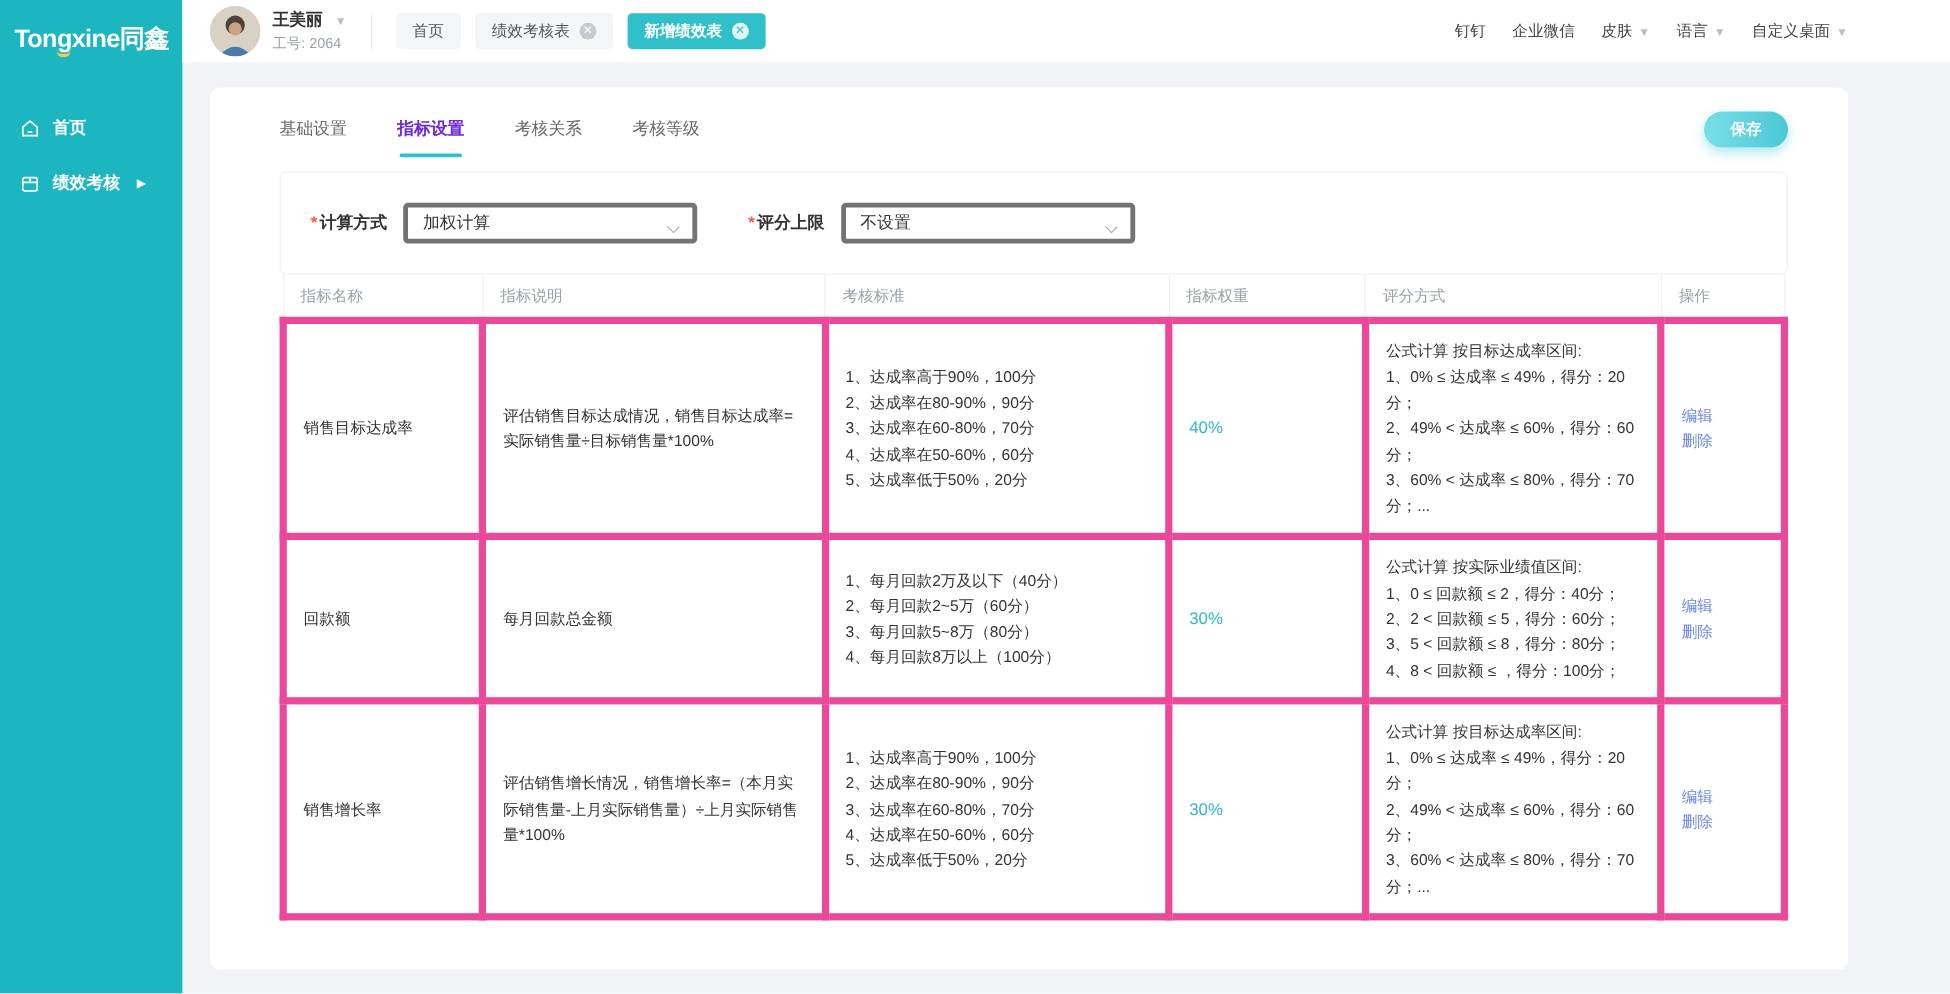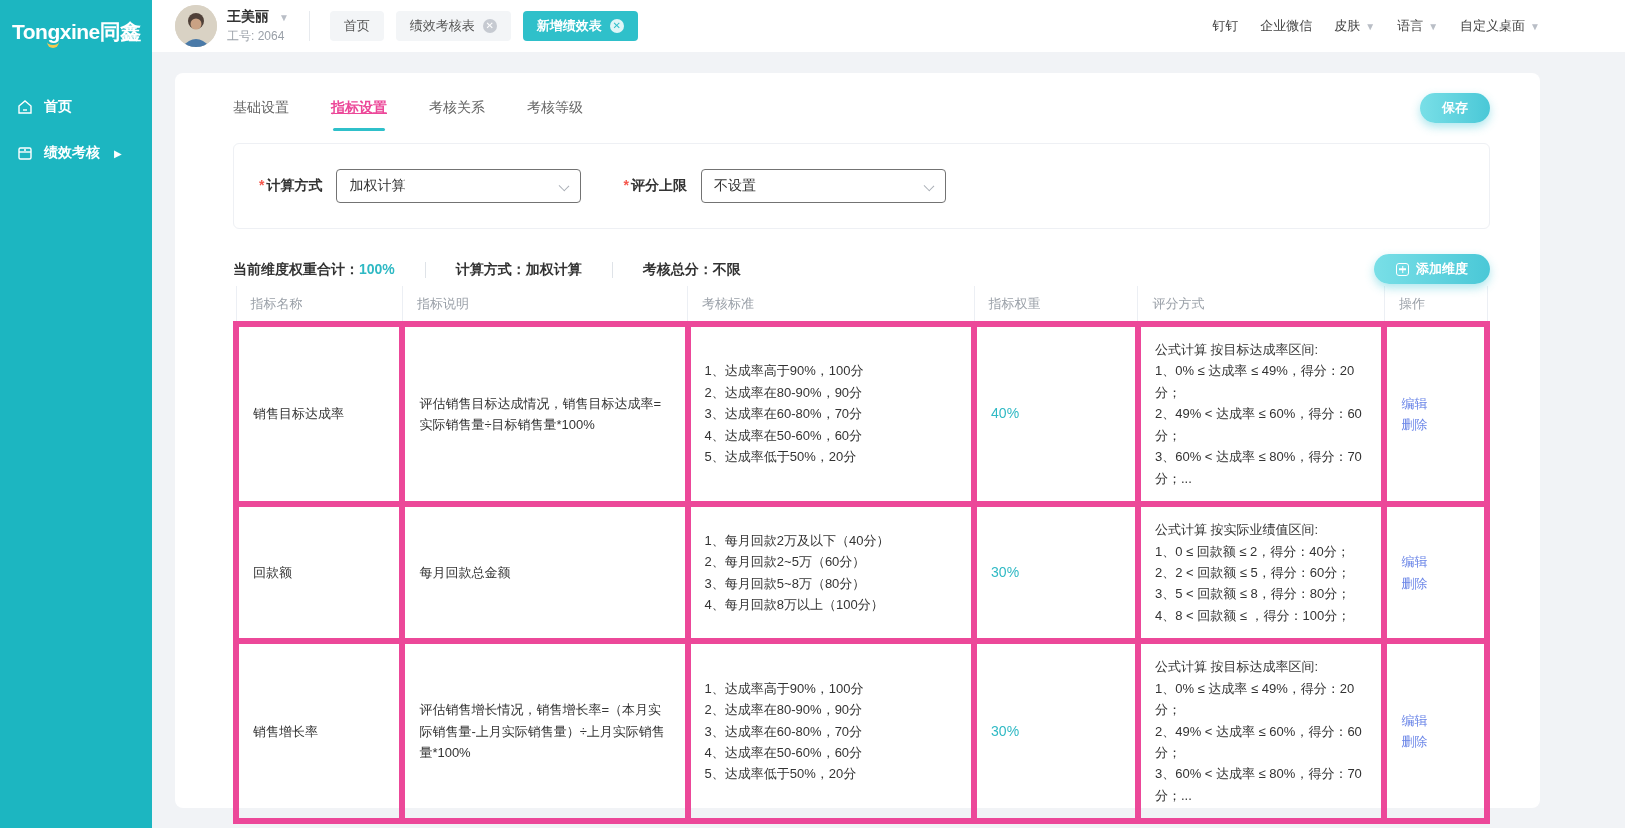--- a/index.html
+++ b/index.html
@@ -33,29 +33,29 @@
   .top-menu { margin-left:auto; display:flex; gap:22px; font-size:13px; color:#444; white-space:nowrap; }
   .top-menu .tm { cursor:pointer; }
   .top-menu .caret { color:#b9bec6; font-size:10px; margin-left:5px; }
 
   
   .content { flex:1; padding:21px 85px 20px 23px; min-height:0; }
   .card { background:#fff; border-radius:8px; height:100%; padding:14px 50px 0 58px; position:relative; }
 
   .tabs-row { display:flex; align-items:flex-start; position:relative; height:46px; }
   .tab { font-size:14px; color:#666; margin-right:42px; height:46px; line-height:40px; cursor:pointer; position:relative; }
-  .tab.active { color:#ec4899; font-weight:bold;text-decoration:underline; }
+  .tab.active { color:#6d28d9; font-weight:bold; }
   .tab.active::after { content:""; position:absolute; left:50%; transform:translateX(-50%); bottom:2px; width:52px; height:3px; border-radius:2px; background:#2fc0ca; }
   .btn-teal { background:linear-gradient(90deg,#79dfe7,#4ac8d7); color:#fff; font-size:13px; font-weight:bold; border:none; border-radius:16px; height:30px; padding:0 22px; cursor:pointer; box-shadow:0 4px 10px rgba(74,200,215,.45); display:flex; align-items:center; gap:7px; }
   .save-btn { position:absolute; right:0; top:6px; }
 
   .form-box { margin-top:10px; border:1px solid #eef0f4; border-radius:6px; padding:25px 0 25px 25px; display:flex; align-items:center; }
   .f-label { font-size:14px; color:#333; font-weight:bold; margin-right:14px; white-space:nowrap; }
   .req { color:#f5574c; margin-right:2px; }
-  .select { width:245px; height:34px; border:1px solid #737373; border-radius:4px; display:flex; align-items:center; padding:0 12px; font-size:14px; color:#333; cursor:pointer; position:relative; background:#fff; }
+  .select { width:245px; height:34px; border:4px solid #737373; border-radius:4px; display:flex; align-items:center; padding:0 12px; font-size:14px; color:#333; cursor:pointer; position:relative; background:#fff; }
   .select .chev { position:absolute; right:12px; top:12px; width:8px; height:8px; border-right:1.5px solid #a8adb5; border-bottom:1.5px solid #a8adb5; transform:rotate(45deg) scale(1,.9); transform-origin:center; }
   .f-group2 { margin-left:42px; display:flex; align-items:center; }
 
   .summary-row { margin-top:25px; display:flex; align-items:center; font-size:14px; position:relative; height:32px; }
   .sum-item { font-weight:bold; color:#333; white-space:nowrap; }
   .sum-val { color:#2fb9c4; }
   .sum-div { width:1px; height:16px; background:#dfe3e8; margin:0 30px; }
   .add-dim-btn { position:absolute; right:0; top:0; }
   .plus-ic { width:13px; height:13px; border:1.5px solid #fff; border-radius:3px; position:relative; display:inline-block; }
   .plus-ic::before,.plus-ic::after { content:""; position:absolute; background:#fff; }
@@ -173,31 +173,20 @@
           </div>
           <div class="f-group2">
             <span class="f-label"><span class="req">*</span><span>评分上限</span></span>
             <div class="select">
               <span>不设置</span>
               <span class="chev"></span>
             </div>
           </div>
         </div>
 
-        <div class="summary-row">
-          <span class="sum-item"><span>当前维度权重合计：</span><span class="sum-val">100%</span></span>
-          <span class="sum-div"></span>
-          <span class="sum-item">计算方式：加权计算</span>
-          <span class="sum-div"></span>
-          <span class="sum-item">考核总分：不限</span>
-          <button class="btn-teal add-dim-btn">
-            <span class="plus-ic"></span>
-            <span>添加维度</span>
-          </button>
-        </div>
 
 
         <table class="kpi">
           <colgroup>
             <col style="width:13.3%">
               <col style="width:22.8%">
               <col style="width:22.9%">
               <col style="width:13.1%">
               <col style="width:19.7%">
               <col style="width:8.2%">

